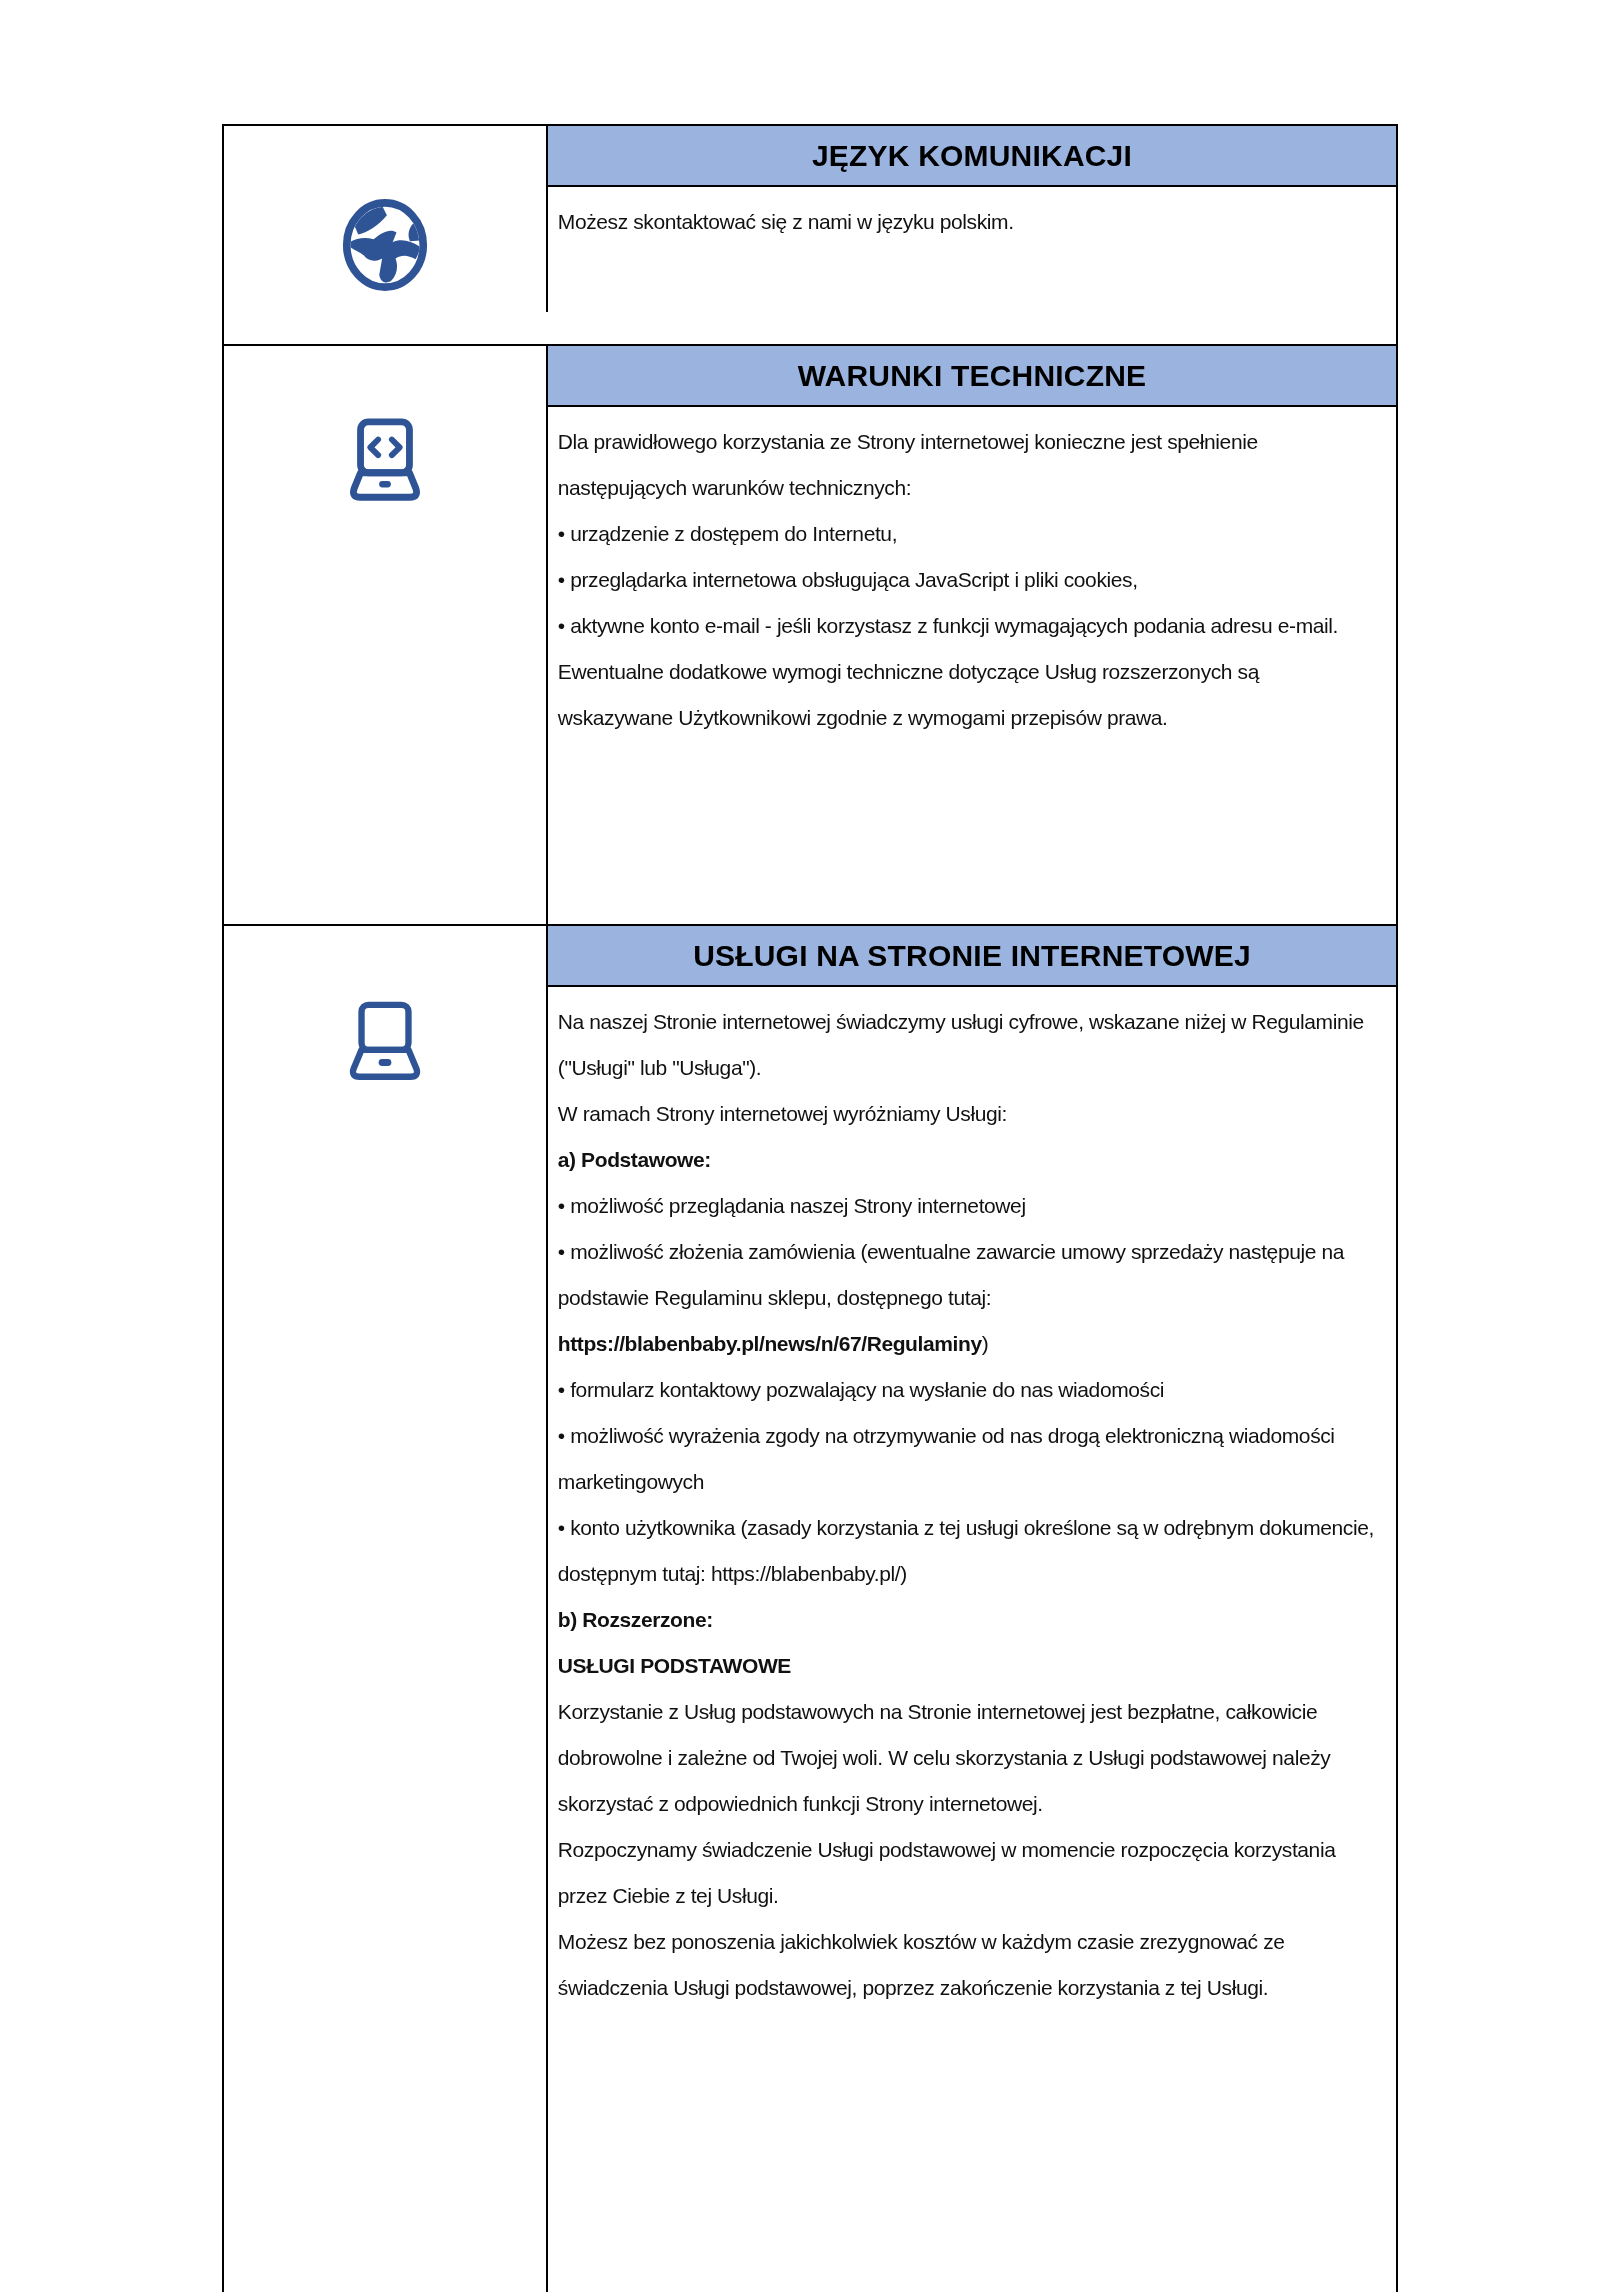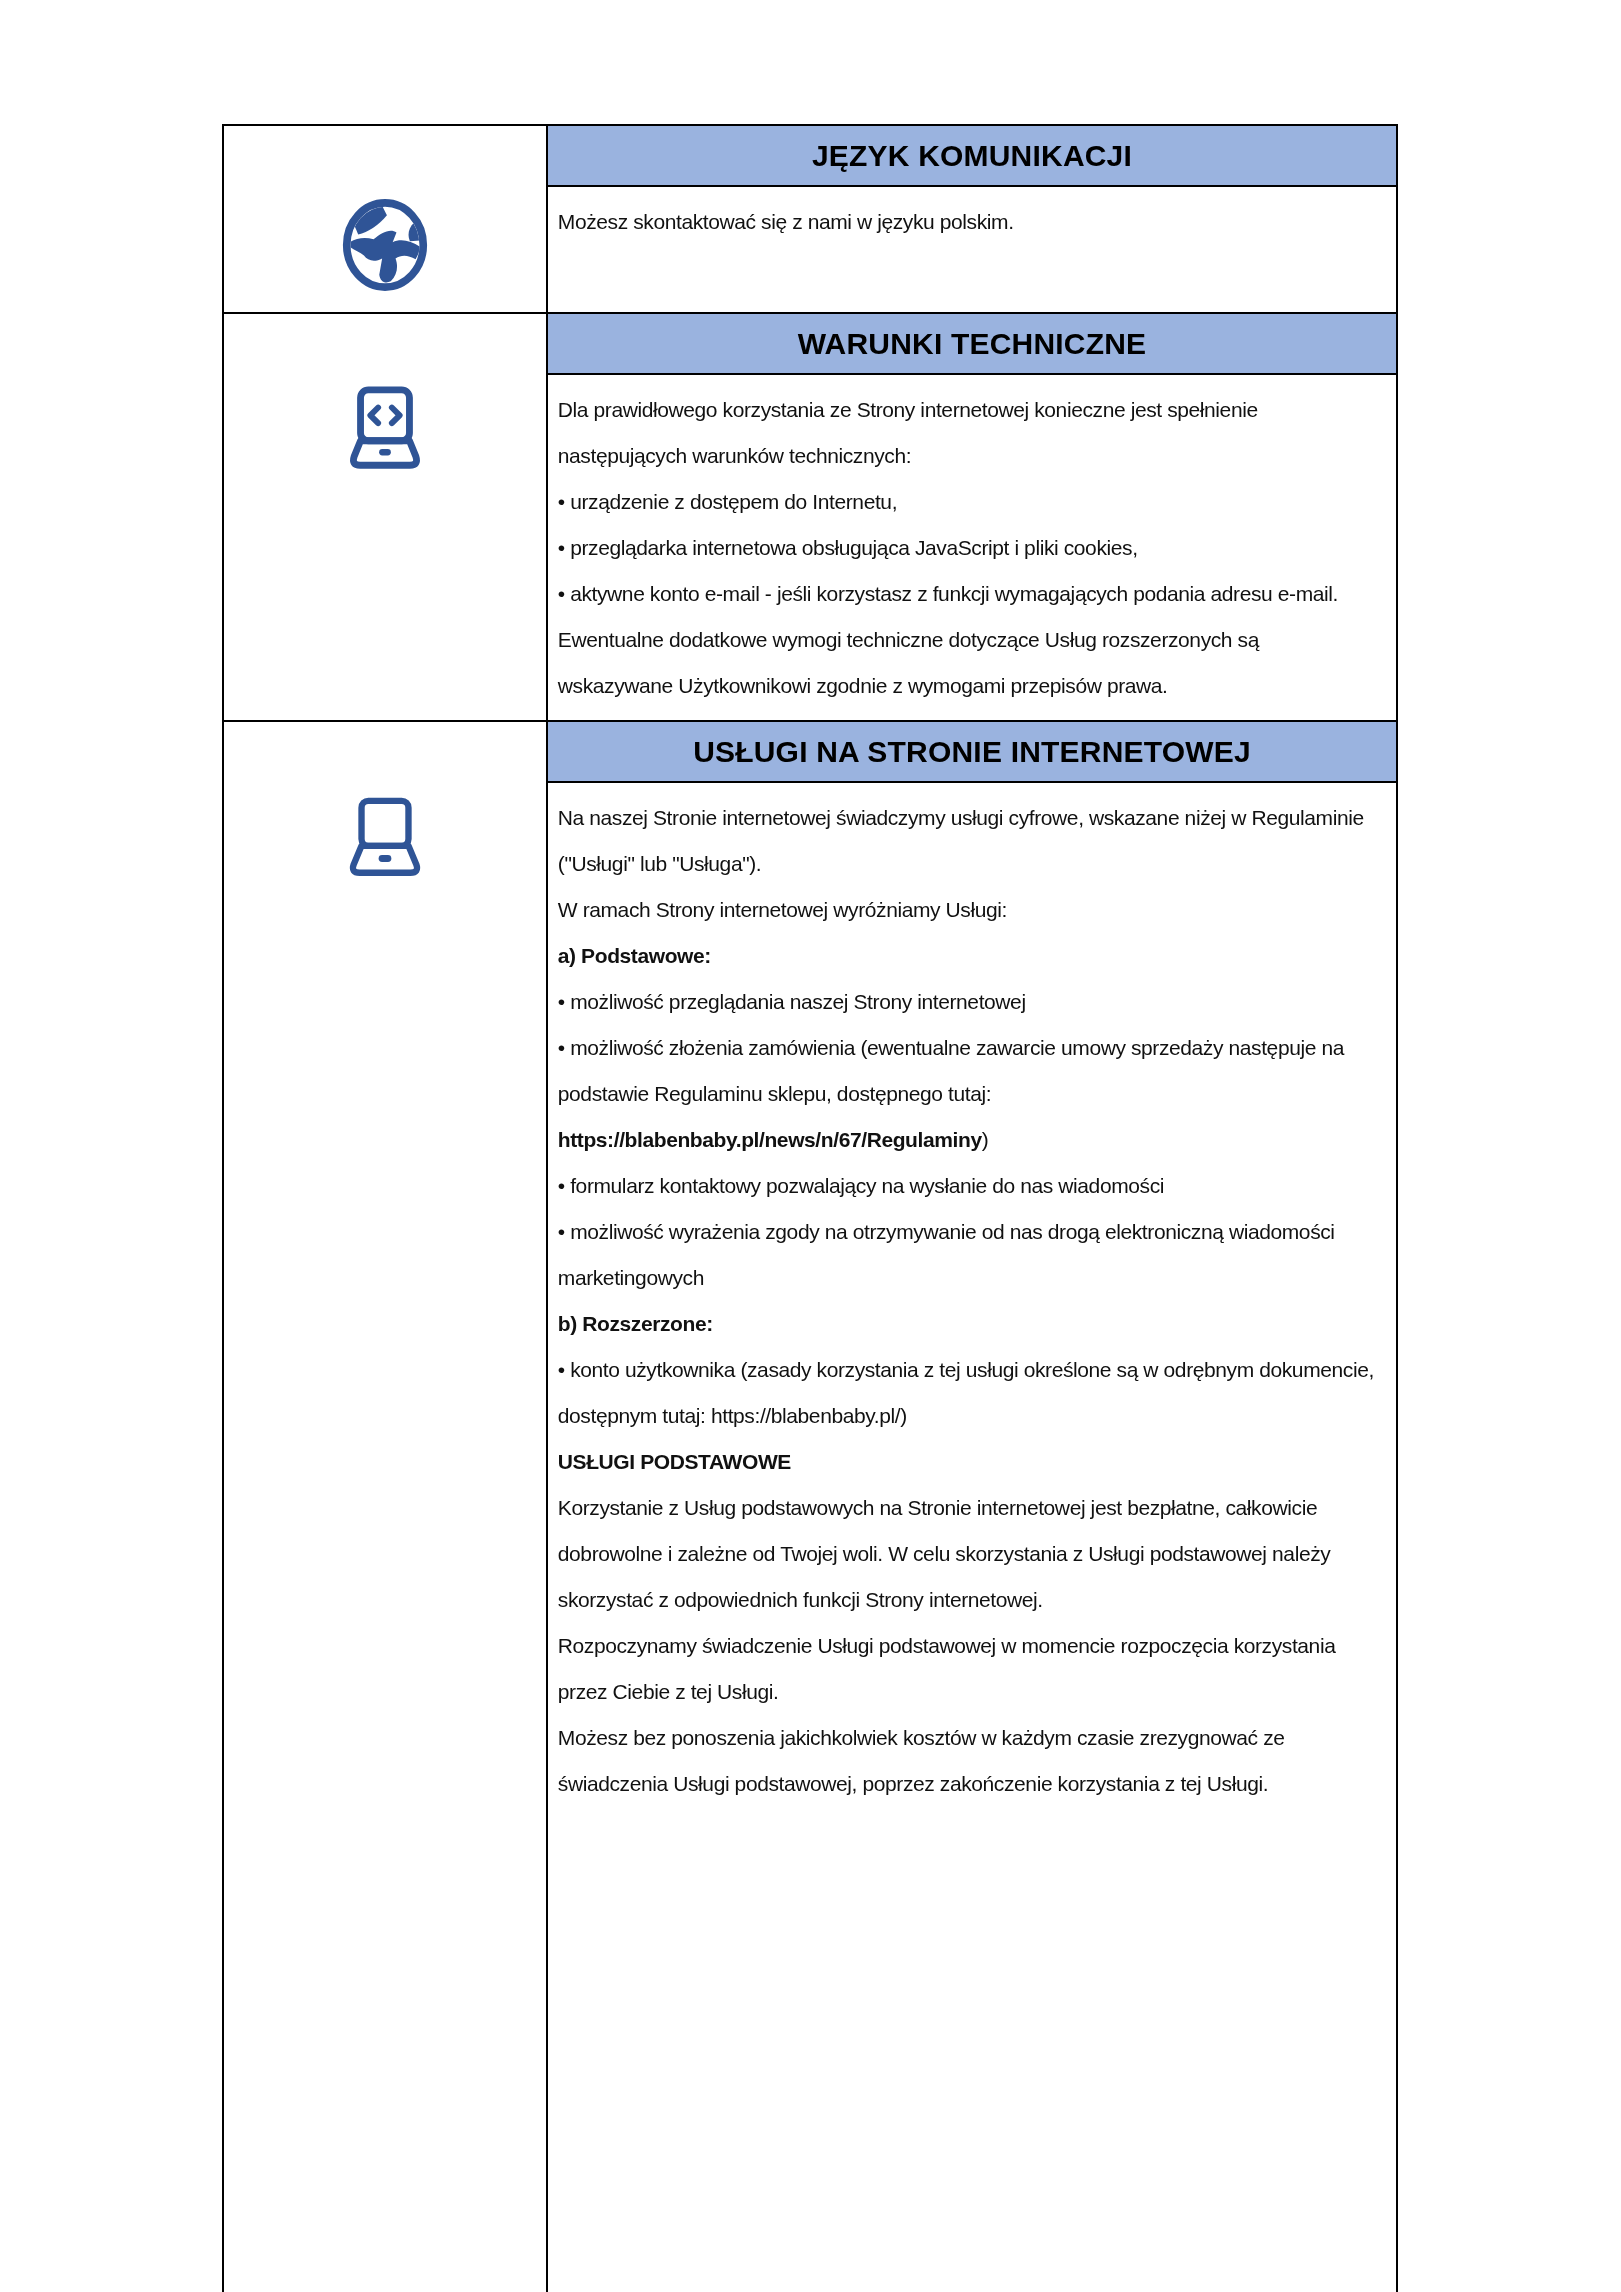--- a/index.html
+++ b/index.html
@@ -98,21 +98,21 @@
           </g>
         </svg>
       </div>
       <div class="content-cell">
         <div class="row-header">JĘZYK KOMUNIKACJI</div>
         <div class="row-body">
           <p><span>Możesz skontaktować się z nami w języku polskim.</span></p>
         </div>
       </div>
     </div>
-    <div class="row" style="height: 408px;">
+    <div class="row" style="height: 580px; margin-top: 32px;">
       <div class="icon-cell">
         <svg width="90" height="90" viewBox="0 0 92 92" fill="none" xmlns="http://www.w3.org/2000/svg">
           <rect x="21" y="5" width="50" height="52" rx="8" stroke="currentColor" stroke-width="7" fill="none"></rect>
           <polyline points="39,23 31,31 39,39" stroke="currentColor" stroke-width="6" stroke-linecap="round" stroke-linejoin="round" fill="none"></polyline>
           <polyline points="53,23 61,31 53,39" stroke="currentColor" stroke-width="6" stroke-linecap="round" stroke-linejoin="round" fill="none"></polyline>
           <path d="M21 57 L14.5 73 C12.5 79 14.5 82 20.5 82 L71.5 82 C77.5 82 79.5 79 77.5 73 L71 57 Z" stroke="currentColor" stroke-width="7" stroke-linejoin="round" fill="none"></path>
           <rect x="40" y="65.5" width="12" height="6.5" rx="3.2" fill="currentColor"></rect>
         </svg>
       </div>
       <div class="content-cell">
@@ -137,22 +137,22 @@
       <div class="content-cell">
         <div class="row-header">USŁUGI NA STRONIE INTERNETOWEJ</div>
         <div class="row-body">
           <p><span>Na naszej Stronie internetowej świadczymy usługi cyfrowe, wskazane niżej w Regulaminie ("Usługi" lub "Usługa").</span></p>
           <p><span>W ramach Strony internetowej wyróżniamy Usługi:</span></p>
           <p><span class="seg-bold">a) Podstawowe:</span></p>
           <p><span>• możliwość przeglądania naszej Strony internetowej</span></p>
           <p><span>• możliwość złożenia zamówienia (ewentualne zawarcie umowy sprzedaży następuje na podstawie Regulaminu sklepu, dostępnego tutaj: </span><span class="seg-bold">https://blabenbaby.pl/news/n/67/Regulaminy</span><span>)</span></p>
           <p><span>• formularz kontaktowy pozwalający na wysłanie do nas wiadomości</span></p>
           <p><span>• możliwość wyrażenia zgody na otrzymywanie od nas drogą elektroniczną wiadomości marketingowych</span></p>
+          <p><span>• konto użytkownika (zasady korzystania z tej usługi określone są w odrębnym dokumencie, dostępnym tutaj: https://blabenbaby.pl/)</span></p>
           <p><span class="seg-bold">b) Rozszerzone:</span></p>
-          <p><span>• konto użytkownika (zasady korzystania z tej usługi określone są w odrębnym dokumencie, dostępnym tutaj: https://blabenbaby.pl/)</span></p>
           <p><span class="seg-bold">USŁUGI PODSTAWOWE</span></p>
           <p><span>Korzystanie z Usług podstawowych na Stronie internetowej jest bezpłatne, całkowicie dobrowolne i zależne od Twojej woli. W celu skorzystania z Usługi podstawowej należy skorzystać z odpowiednich funkcji Strony internetowej.</span></p>
           <p><span>Rozpoczynamy świadczenie Usługi podstawowej w momencie rozpoczęcia korzystania przez Ciebie z tej Usługi.</span></p>
           <p><span>Możesz bez ponoszenia jakichkolwiek kosztów w każdym czasie zrezygnować ze świadczenia Usługi podstawowej, poprzez zakończenie korzystania z tej Usługi.</span></p>
         </div>
       </div>
     </div>
   </div>
 
 

